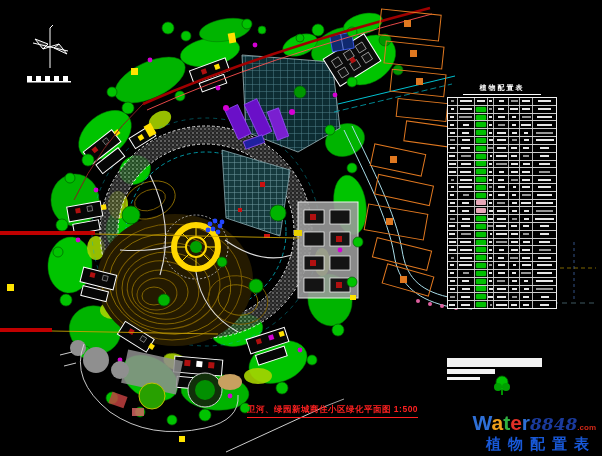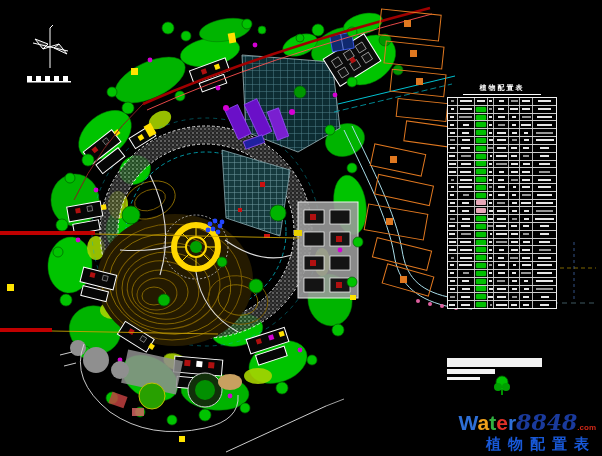--- a/index.html
+++ b/index.html
@@ -24,21 +24,21 @@
   .note-bar{position:absolute;background:#f2f2f2;}
 
   
   .dtitle{position:absolute;left:247px;top:404px;font-size:8.5px;font-weight:bold;
           letter-spacing:.5px;padding-bottom:1px;white-space:nowrap;}
 
   
   .wm{position:absolute;right:6px;bottom:5px;text-align:right;line-height:1;}
   .wm-line1{white-space:nowrap;}
   .wm-word span{font-size:21px;font-weight:bold;font-family:"Liberation Sans",sans-serif;}
-  .wm-num{font-size:22px;font-style:italic;font-family:"DejaVu Serif",serif;font-weight:bold;}
+  .wm-num{font-size:17px;font-style:italic;font-family:"DejaVu Serif",serif;font-weight:bold;}
   .wm-tld{font-size:8px;font-weight:bold;}
   .wm-sub{margin-top:3px;font-size:15px;font-weight:bold;letter-spacing:7px;white-space:nowrap;}
 </style>
 </head>
 <body>
 
 <div class="canvas">
 
 <svg class="map" width="602" height="456" viewBox="0 0 602 456">
   <defs>
@@ -1122,20 +1122,21 @@
     <circle cx="9" cy="7" r="6" fill="#00c000" stroke="#006000" stroke-width="0.8"></circle>
     <circle cx="5" cy="12" r="4" fill="#00a000"></circle>
         <circle cx="13" cy="12" r="4" fill="#00a000"></circle>
     <line x1="9" y1="13" x2="9" y2="20" stroke="#00c000" stroke-width="1.5"></line>
   </svg>
 </div>
 <div class="note-bar" style="left:447px;top:358px;width:95px;height:9px;"></div>
 <div class="note-bar" style="left:447px;top:369px;width:48px;height:5px;"></div>
 <div class="note-bar" style="left:447px;top:377px;width:33px;height:3px;"></div>
 
+<div class="dtitle" id="dtitle" style="color: rgb(255, 32, 32); border-bottom: 1px solid rgb(255, 32, 32);">卫河、绿园新城商住小区绿化平面图 1:500</div>
 
 <div class="wm">
   <div class="wm-line1">
     <span class="wm-word" id="wm-word"><span style="color: rgb(46, 111, 214);">W</span><span style="color: rgb(240, 160, 28);">a</span><span style="color: rgb(48, 176, 64);">t</span><span style="color: rgb(224, 48, 40);">e</span><span style="color: rgb(46, 111, 214);">r</span></span><span class="wm-num" id="wm-num" style="color: rgb(26, 58, 156);">8848</span><span class="wm-tld" id="wm-tld" style="color: rgb(208, 40, 24);">.com</span>
   </div>
   <div class="wm-sub" id="wm-sub" style="color: rgb(24, 88, 216);">植物配置表</div>
 </div>
 
 </div>
 

